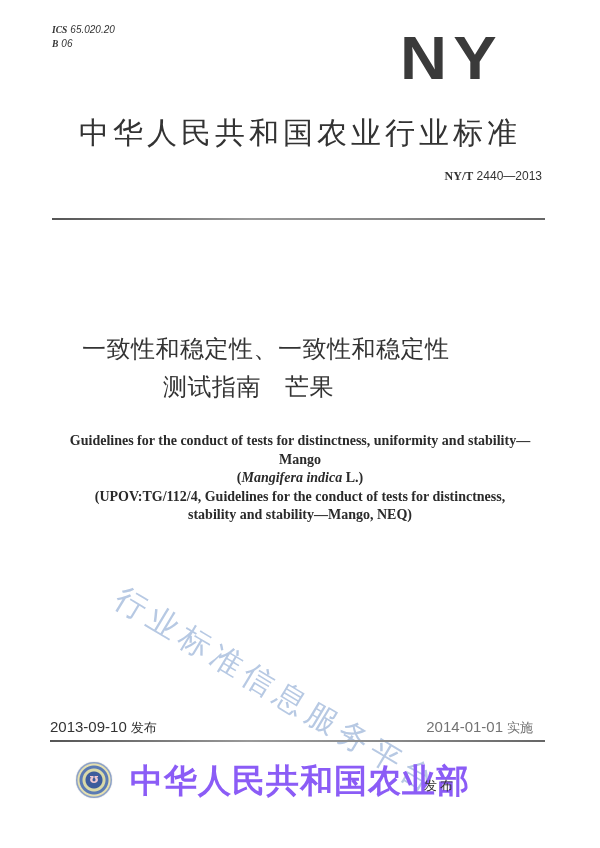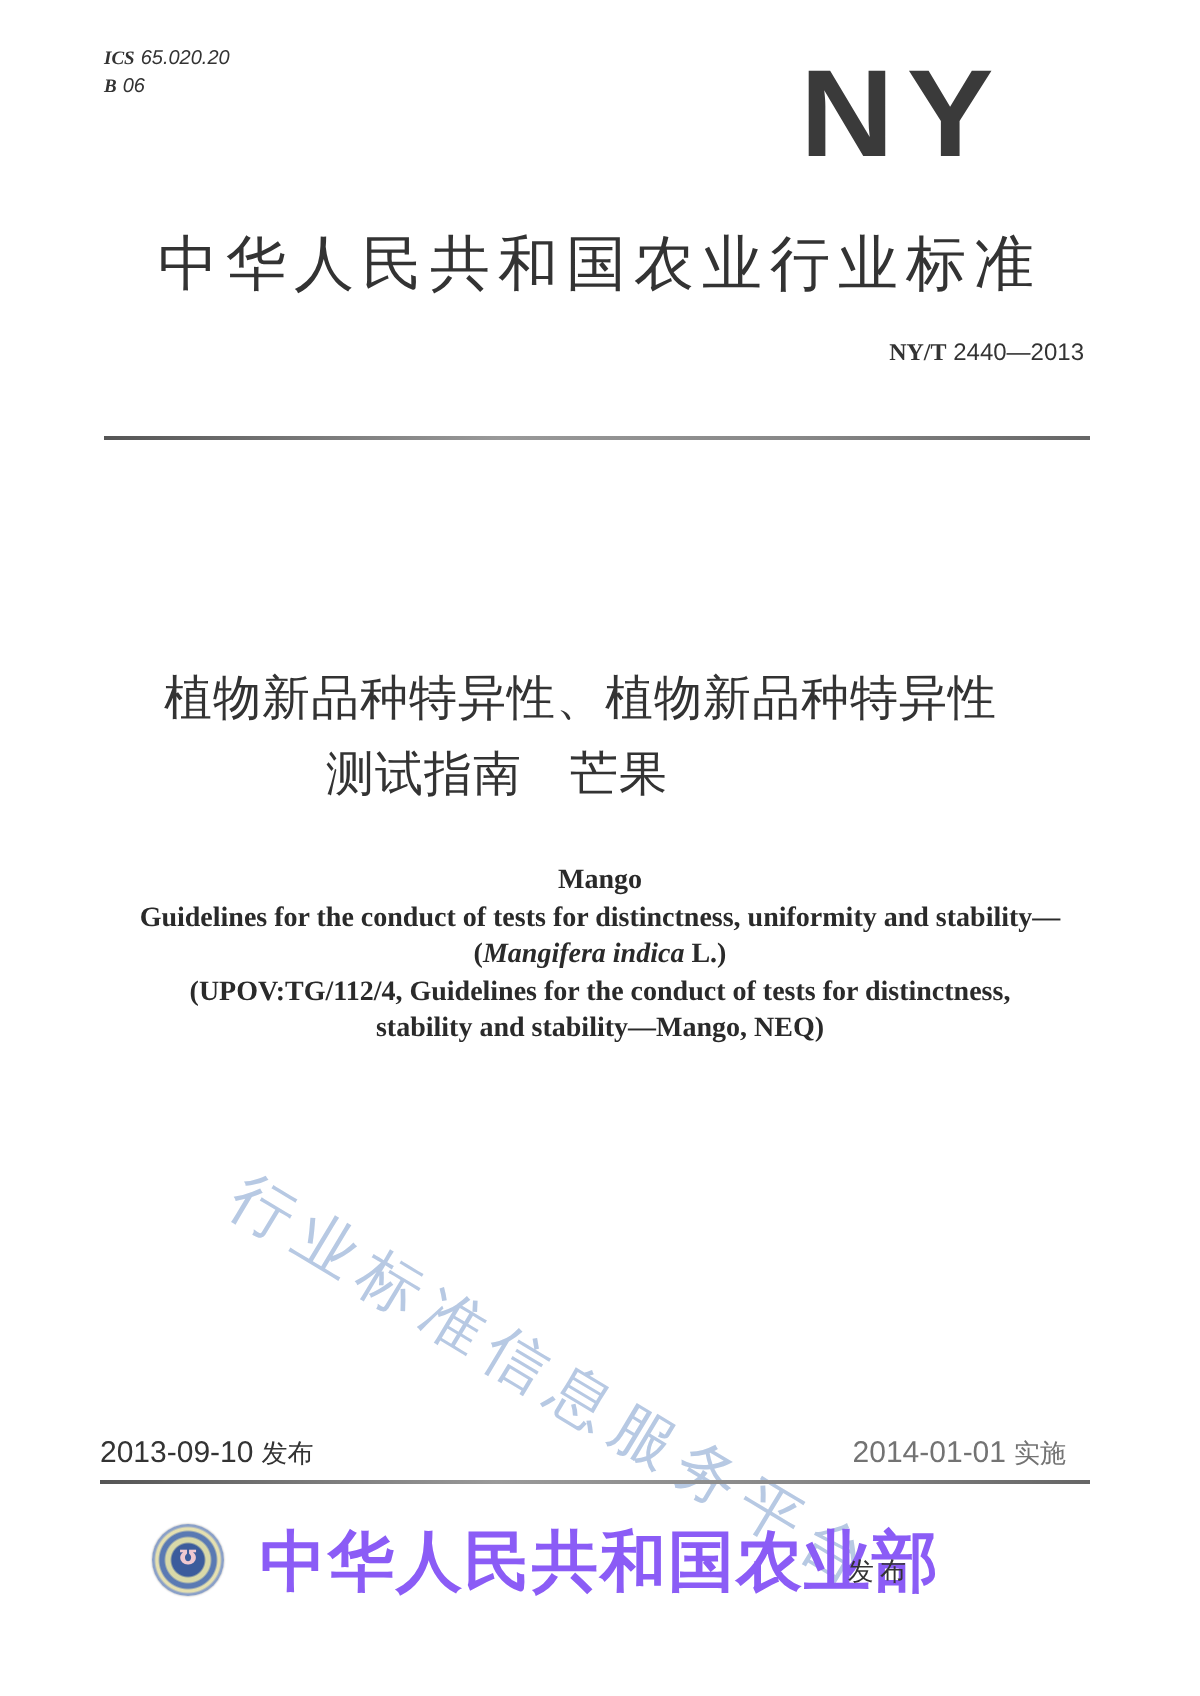--- a/index.html
+++ b/index.html
@@ -94,29 +94,29 @@
 <div class="abs std-title">中华人民共和国农业行业标准</div>
 
 <div class="abs std-no">
   <span class="pre">NY/T</span>
   <span>2440—2013</span>
 </div>
 
 <div class="abs rule rule-top"></div>
 
 <div class="abs cn-title">
-  <div class="l1">植物新品种特异性、植物新品种特异性</div>
+  <div class="l1">一致性和稳定性、一致性和稳定性</div>
   <div class="l2">
     <span>测试指南</span><span class="gap"></span><span>芒果</span>
   </div>
 </div>
 
 <div class="abs en-title">
+  <div>Guidelines for the conduct of tests for distinctness, uniformity and stability—</div>
   <div>Mango</div>
-  <div>Guidelines for the conduct of tests for distinctness, uniformity and stability—</div>
   <div>
     <span>(</span><i>Mangifera indica</i><span> L.)</span>
   </div>
   <div>(UPOV:TG/112/4, Guidelines for the conduct of tests for distinctness,</div>
   <div>stability and stability—Mango, NEQ)</div>
 </div>
 
 <div class="abs watermark">行业标准信息服务平台</div>
 
 <div class="abs date-issued">

